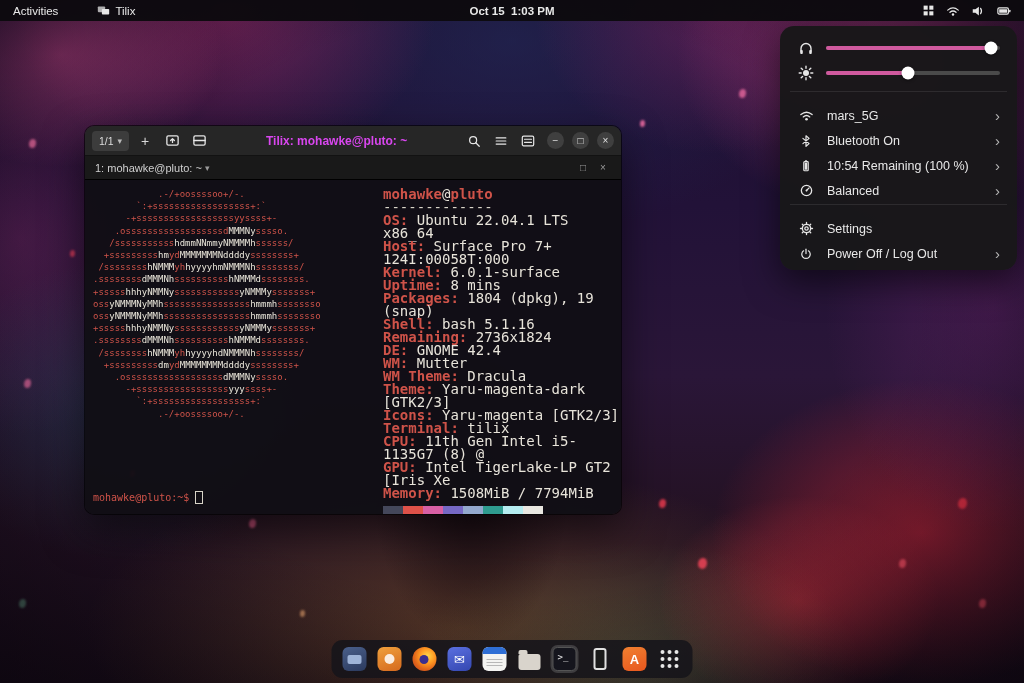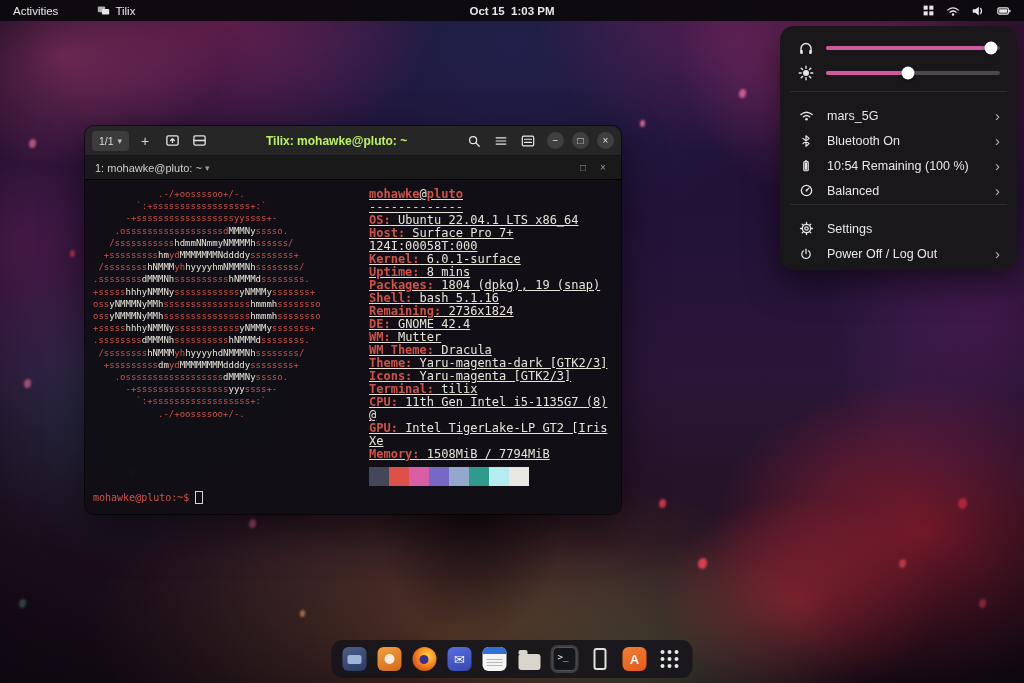--- a/index.html
+++ b/index.html
@@ -55,40 +55,40 @@
   .term { position:absolute; left:85px; top:82px; width:536px; height:388px; z-index:20;
     border-radius:9px; overflow:hidden; display:flex; flex-direction:column;
     box-shadow:0 16px 42px rgba(0,0,0,.55), 0 0 0 1px rgba(0,0,0,.6);margin-top:44px; }
   .t-header { height:30px; background:#262626; display:flex; align-items:center;
     padding:0 7px; gap:5px; border-bottom:1px solid #121212; flex:0 0 auto; }
   .tab-counter { background:#3c3c3c; border-radius:4px; height:20px; display:flex;
     align-items:center; padding:0 7px; font-size:10.5px; color:#ddd; gap:4px; }
   .tab-counter .chev { font-size:9px; color:#bbb; }
   .hbtn { width:22px; height:22px; display:flex; align-items:center; justify-content:center;
     color:#d8d8d8; border-radius:4px; font-size:14px; }
-  .t-title { flex:1; text-align:center; font-size:12px; font-weight:700; color:#bef264;
+  .t-title { flex:1; text-align:center; font-size:12px; font-weight:700; color:#d946ef;
     white-space:nowrap; overflow:hidden; }
   .wc { width:17px; height:17px; border-radius:50%; background:#3f3f3f; display:flex;
     align-items:center; justify-content:center; color:#e0e0e0; font-size:10px; margin-left:3px;
     line-height:1; }
   .t-session { height:24px; background:#191919; display:flex; align-items:center;
     padding:0 10px; font-size:11px; color:#cfcfcf; gap:3px; border-bottom:1px solid #000;
     flex:0 0 auto; }
   .t-session .chev { font-size:9px; color:#9a9a9a; }
   .sbtn { color:#9a9a9a; font-size:10px; width:16px; text-align:center; }
   .t-session .right { margin-left:auto; display:flex; gap:4px; }
   .t-body { flex:1; position:relative; background:rgba(17,14,21,.965);
     font-family:"DejaVu Sans Mono", monospace; }
 
   .ascii { position:absolute; left:8px; top:8px; font-size:9px; line-height:12.2px; }
   .ascii div { white-space:pre; }
   .c-r { color:var(--c-r,#cf5349); }
   .c-w { color:var(--c-w,#eae6da); }
 
-  .ninfo { position:absolute; left:284px; top:8px; font-size:12px; line-height:13px; color:#e8e4da;text-decoration:underline; }
+  .ninfo { position:absolute; left:298px; top:8px; font-size:14px; line-height:13px; color:#e8e4da; }
   .i-label { color:var(--c-r,#cf5349); font-weight:700; }
   .i-at { color:#e8e4da; }
   .i-sep { color:#d9d5c9; }
   .palette { display:flex; margin-top:6px; }
   .palette span { width:20px; height:19px; display:block; }
 
   .prompt { position:absolute; left:8px; bottom:10px; font-size:10px; color:var(--c-r,#cf5349); }
   .cursor { display:inline-block; width:8px; height:13px; border:1px solid #d8d4c8;
     vertical-align:middle; margin-left:6px; }
 

